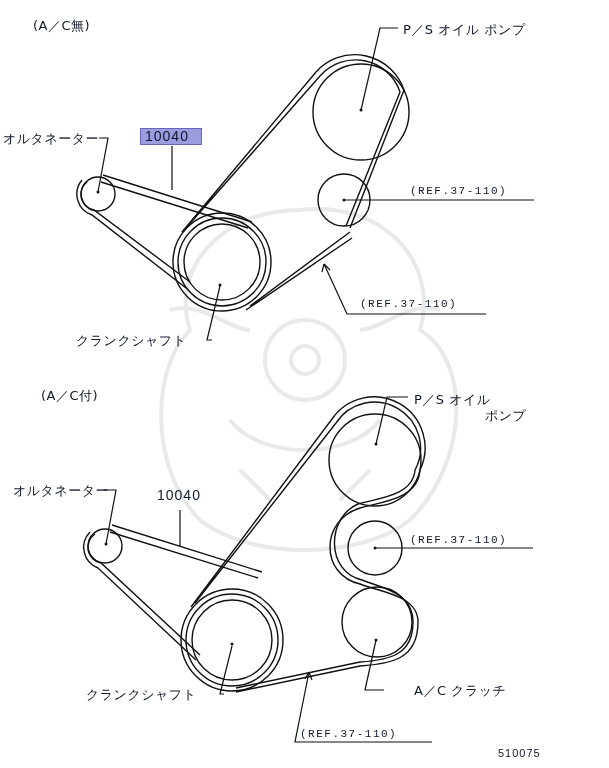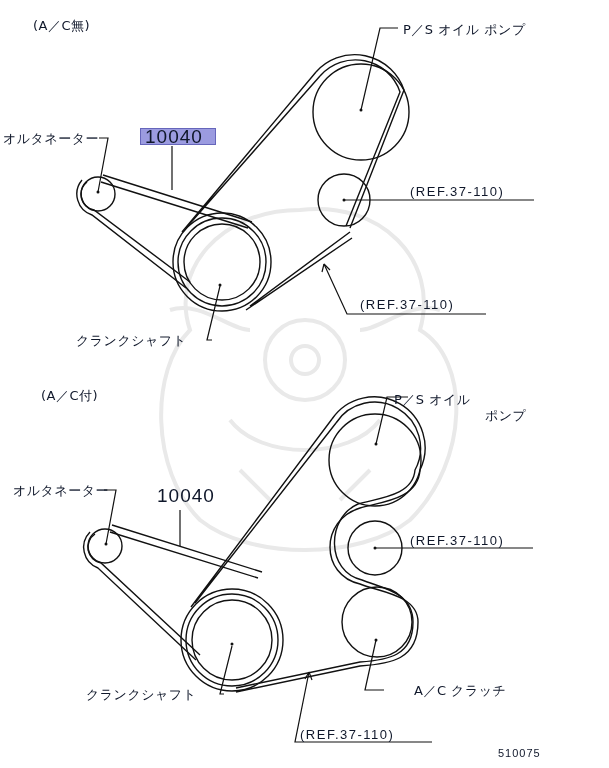--- a/index.html
+++ b/index.html
@@ -1,21 +1,21 @@
 <!DOCTYPE html>
 <html><head>
   <meta charset="utf-8">
   <style>
     html, body { margin: 0; padding: 0; background: #ffffff; }
     body { width: 609px; height: 768px; position: relative; overflow: hidden;
            font-family: "DejaVu Sans", sans-serif; color: #111; }
     svg.diagram { position: absolute; left: 0; top: 0; }
     .lbl { position: absolute; font-size: 13px; line-height: 15px; white-space: nowrap; color: #0f172a; letter-spacing: 0.5px; }
-    .ref { font-family: Liberation Sans, sans-serif; font-size: 13px; letter-spacing: 1.5px; }
-    .partno { font-family: "Liberation Sans", sans-serif; font-size: 19px; letter-spacing: 1px; }
+    .ref { font-family: Liberation Mono, monospace; font-size: 11px; letter-spacing: 1.5px; }
+    .partno { font-family: "Liberation Sans", sans-serif; font-size: 14px; letter-spacing: 1px; }
     .hl { background: #9b9be0; border: 1px solid #6666bb; padding: 0 12px 0 4px; }
     .figno { font-family: "Liberation Sans", sans-serif; font-size: 11px; letter-spacing: 1px; }
     .wm { stroke: #e9e9e9; fill: none; stroke-width: 4; }
   </style>
 </head>
 <body>
 
 <svg class="diagram" width="609" height="768" viewBox="0 0 609 768" xmlns="http://www.w3.org/2000/svg">
 
   <g>
@@ -101,20 +101,20 @@
 <div class="lbl partno hl" style="left:140px;top:128px;">10040</div>
 <div class="lbl" style="left:3px;top:131px;">オルタネーター</div>
 <div class="lbl" style="left:403px;top:22px;text-align:right;">P／S  オイル  ポンプ</div>
 <div class="lbl ref" style="left:410px;top:184px;">(REF.37-110)</div>
 <div class="lbl ref" style="left:360px;top:297px;">(REF.37-110)</div>
 <div class="lbl" style="left:76px;top:333px;">クランクシャフト</div>
 
 <div class="lbl" style="left:41px;top:388px;">(A／C付)</div>
 <div class="lbl partno" style="left:157px;top:488px;">10040</div>
 <div class="lbl" style="left:13px;top:483px;">オルタネーター</div>
-<div class="lbl" style="left:394px;top:392px;">P／S  オイル</div>
+<div class="lbl" style="left:414px;top:392px;">P／S  オイル</div>
 <div class="lbl" style="left:485px;top:408px;">ポンプ</div>
 <div class="lbl ref" style="left:410px;top:533px;">(REF.37-110)</div>
 <div class="lbl" style="left:86px;top:687px;">クランクシャフト</div>
 <div class="lbl" style="left:414px;top:683px;">A／C  クラッチ</div>
 <div class="lbl ref" style="left:300px;top:727px;">(REF.37-110)</div>
 
 <div class="lbl figno" style="left:498px;top:746px;text-align:center;">510075</div>
 
 </body></html>

